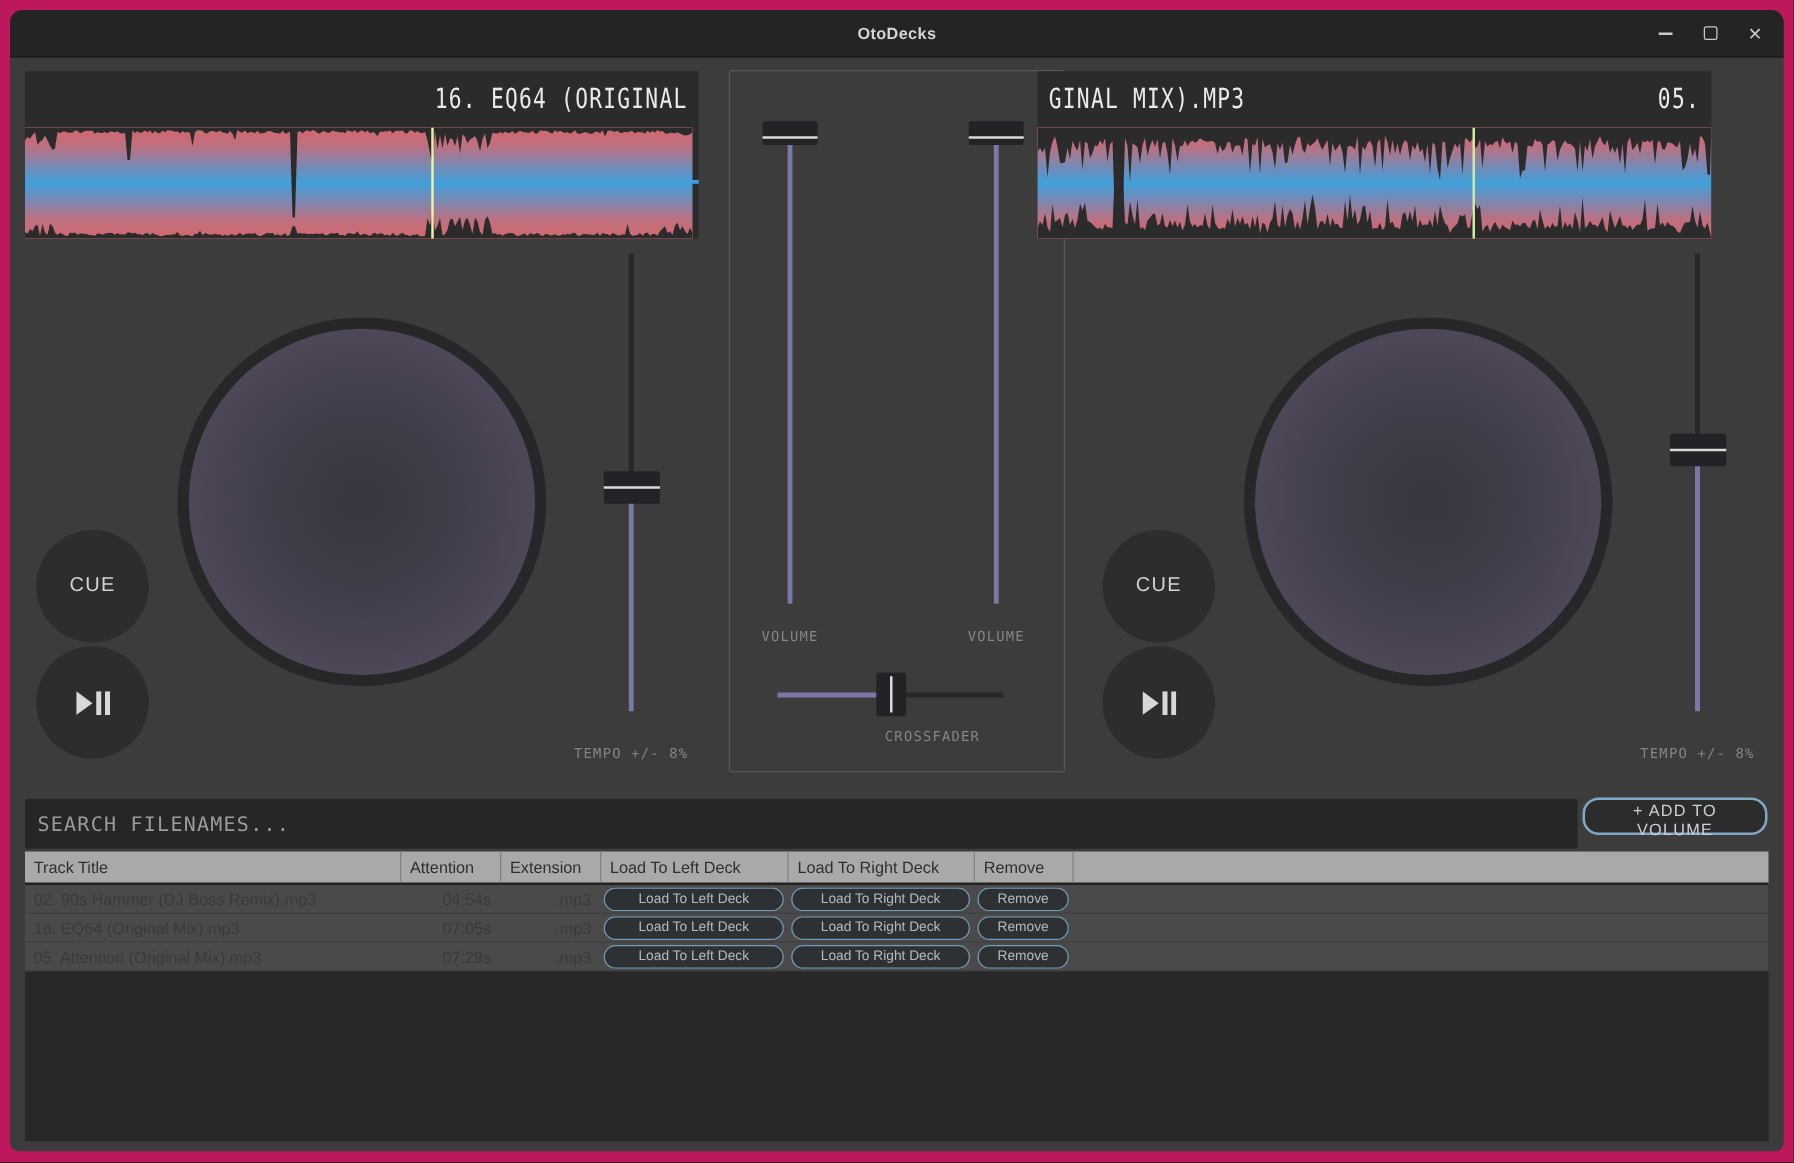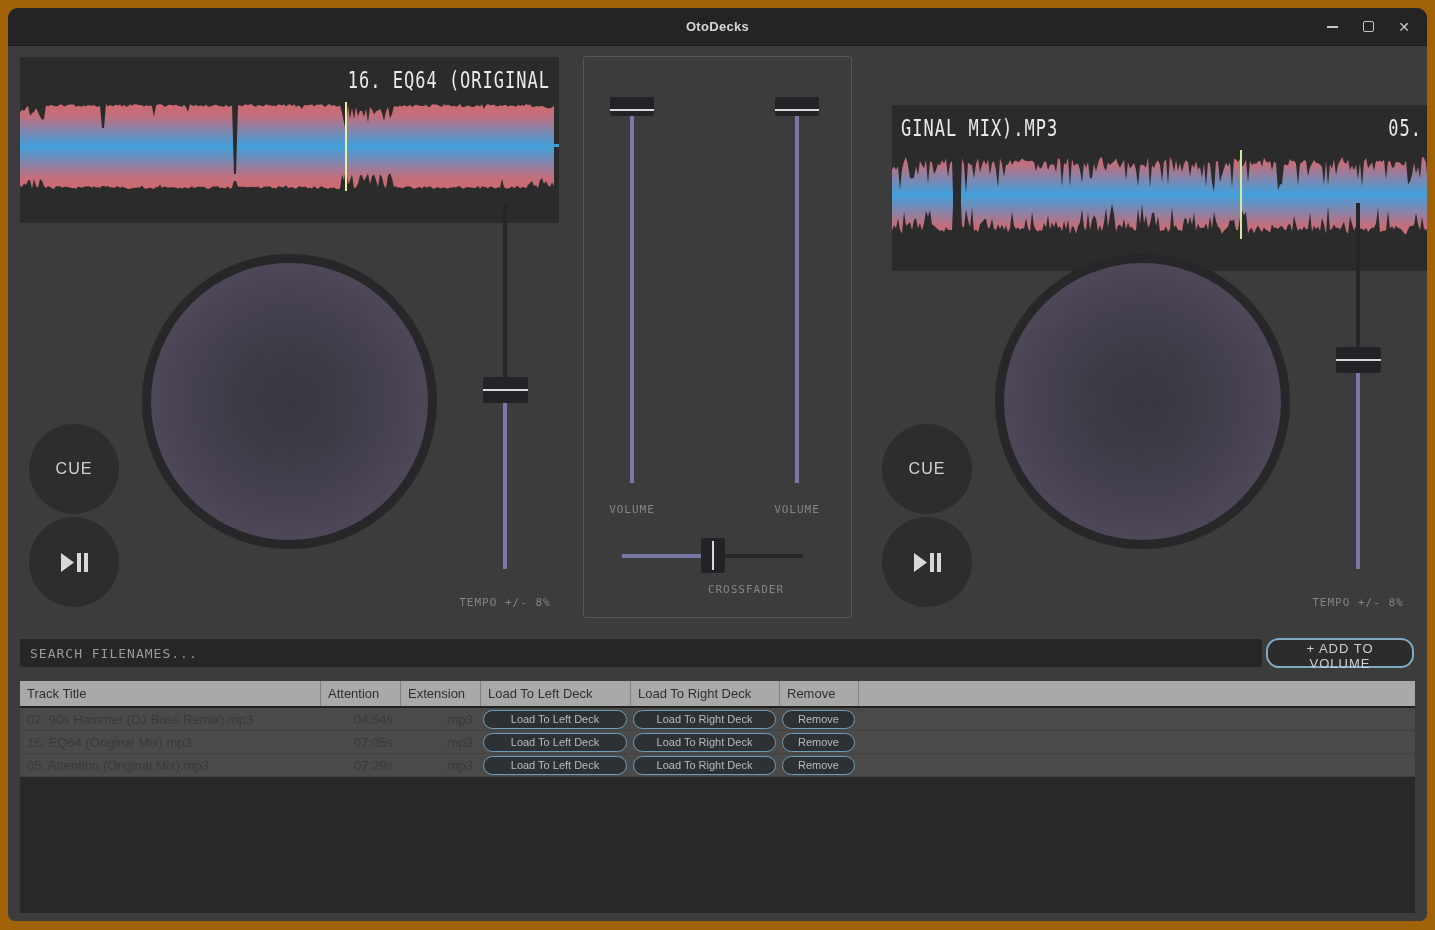--- a/index.html
+++ b/index.html
@@ -1,32 +1,32 @@
 <!DOCTYPE html>
 <html><head>
 <meta charset="utf-8">
 <style>
   html,body{margin:0;padding:0;background:#0d0d0d;}
-  .stage{position:relative;width:1435px;height:930px;background:#a16207;overflow:hidden;
+  .stage{position:relative;width:1435px;height:930px;background:#be185d;overflow:hidden;
          font-family:"Liberation Sans",sans-serif;-webkit-font-smoothing:antialiased;}
   .window{position:absolute;left:8px;top:8px;width:1419px;height:913px;background:#3c3c3c;
           border-radius:10px 10px 7px 7px;overflow:hidden;}
   
   .titlebar{position:absolute;left:0;top:0;width:100%;height:37px;background:#242424;border-bottom:1px solid #1a1a1a;}
   .wintitle{position:absolute;left:0;right:0;top:0;height:37px;line-height:37px;text-align:center;
             color:#d5d5d5;font-size:13px;font-weight:bold;letter-spacing:.3px;}
   .winctls{position:absolute;right:16px;top:0;height:37px;display:flex;align-items:center;gap:22px;}
   .ctl{width:14px;height:14px;display:flex;align-items:center;justify-content:center;color:#c9c9c9;cursor:pointer;}
   .ctl-min i{display:block;width:11px;height:2px;background:#c9c9c9;}
   .ctl-max i{display:block;width:9px;height:9px;border:1.5px solid #c9c9c9;border-radius:2px;}
   .ctl-close{font-size:14px;line-height:14px;}
   .content{position:absolute;left:0;top:38px;width:1419px;height:875px;}
   
-  .wavepanel{position:absolute;top:11px;width:539px;height:166px;background:#2b2b2b;}
-  #wavepanel-left{left:12px;} #wavepanel-right{left:884px;margin-top:48px;}
+  .wavepanel{position:absolute;top:11px;width:539px;height:134px;background:#2b2b2b;}
+  #wavepanel-left{left:12px;} #wavepanel-right{left:822px;}
   .wavetitlerow{position:absolute;left:0;top:0;width:100%;height:45px;display:flex;align-items:center;
                 padding:0 9px;box-sizing:border-box;}
   #wavepanel-left .wavetitlerow{justify-content:flex-end;}
   #wavepanel-right .wavetitlerow{justify-content:space-between;}
   .lcdtitle{font-family:"DejaVu Sans Mono",monospace;font-size:17px;letter-spacing:1px;color:#eaeaea;
             transform:scaleY(1.3);transform-origin:center;white-space:pre;}
   .wavebody{position:absolute;left:0;top:45px;height:89px;overflow:hidden;
      background:linear-gradient(180deg,#d2686d 0%,#c06f7e 16%,#6f8cba 37%,#41a0da 50%,#6f8cba 63%,#c06f7e 84%,#d2686d 100%);}
   #wavebody-left{width:534px;} #wavebody-right{width:539px;}
   .wavesvg{position:absolute;left:0;top:0;width:100%;height:100%;display:block;}
@@ -60,22 +60,22 @@
   #vol-label-right{left:739px;top:457px;width:100px;}
   #xfader-label{left:678px;top:537px;width:120px;}
   .mixerpanel{position:absolute;left:575px;top:10px;width:269px;height:562px;border:1px solid #55575b;
               border-radius:3px;box-sizing:border-box;}
   .htrack{position:absolute;top:508px;height:4px;}
   #xfader-purple{background:#7a78a6;}
   #xfader-dark{background:#28282b;}
   .hhandle{position:absolute;top:492px;width:24px;height:35px;background:#232327;border-radius:2px;cursor:pointer;}
   .hhandle::after{content:"";position:absolute;left:50%;top:3px;bottom:3px;width:2px;margin-left:-1px;background:#d9d9d9;}
   
-  .searchinput{position:absolute;left:12px;top:593px;width:1242px;height:28px;background:#262626;border:none;
-               outline:none;color:#cfcfcf;font-family:"DejaVu Sans Mono",monospace;font-size:13px;letter-spacing:1px;
+  .searchinput{position:absolute;left:12px;top:593px;width:1242px;height:40px;background:#262626;border:none;
+               outline:none;color:#cfcfcf;font-family:"DejaVu Sans Mono",monospace;font-size:16px;letter-spacing:1px;
                padding:0 10px;box-sizing:border-box;border-radius:2px;}
   .searchinput::placeholder{color:#9b9b9b;}
   .addbtn{position:absolute;left:1258px;top:592px;width:148px;height:30px;background:#2c2c2c;
           border:2px solid #7fa9c4;border-radius:13px;color:#ccd1d4;font-size:13px;letter-spacing:1px;
           font-family:"Liberation Sans",sans-serif;cursor:pointer;}
   .table{position:absolute;left:12px;top:635px;width:1395px;height:232px;background:#282828;
          display:flex;flex-direction:column;overflow:hidden;}
   .thead{display:flex;height:25px;background:#a9a9a9;border-bottom:2px solid #202020;flex:none;}
   .th{display:flex;align-items:center;padding:0 7px;font-size:13px;color:#2f2f2f;box-sizing:border-box;
       border-left:1px solid #818181;overflow:hidden;white-space:nowrap;}

